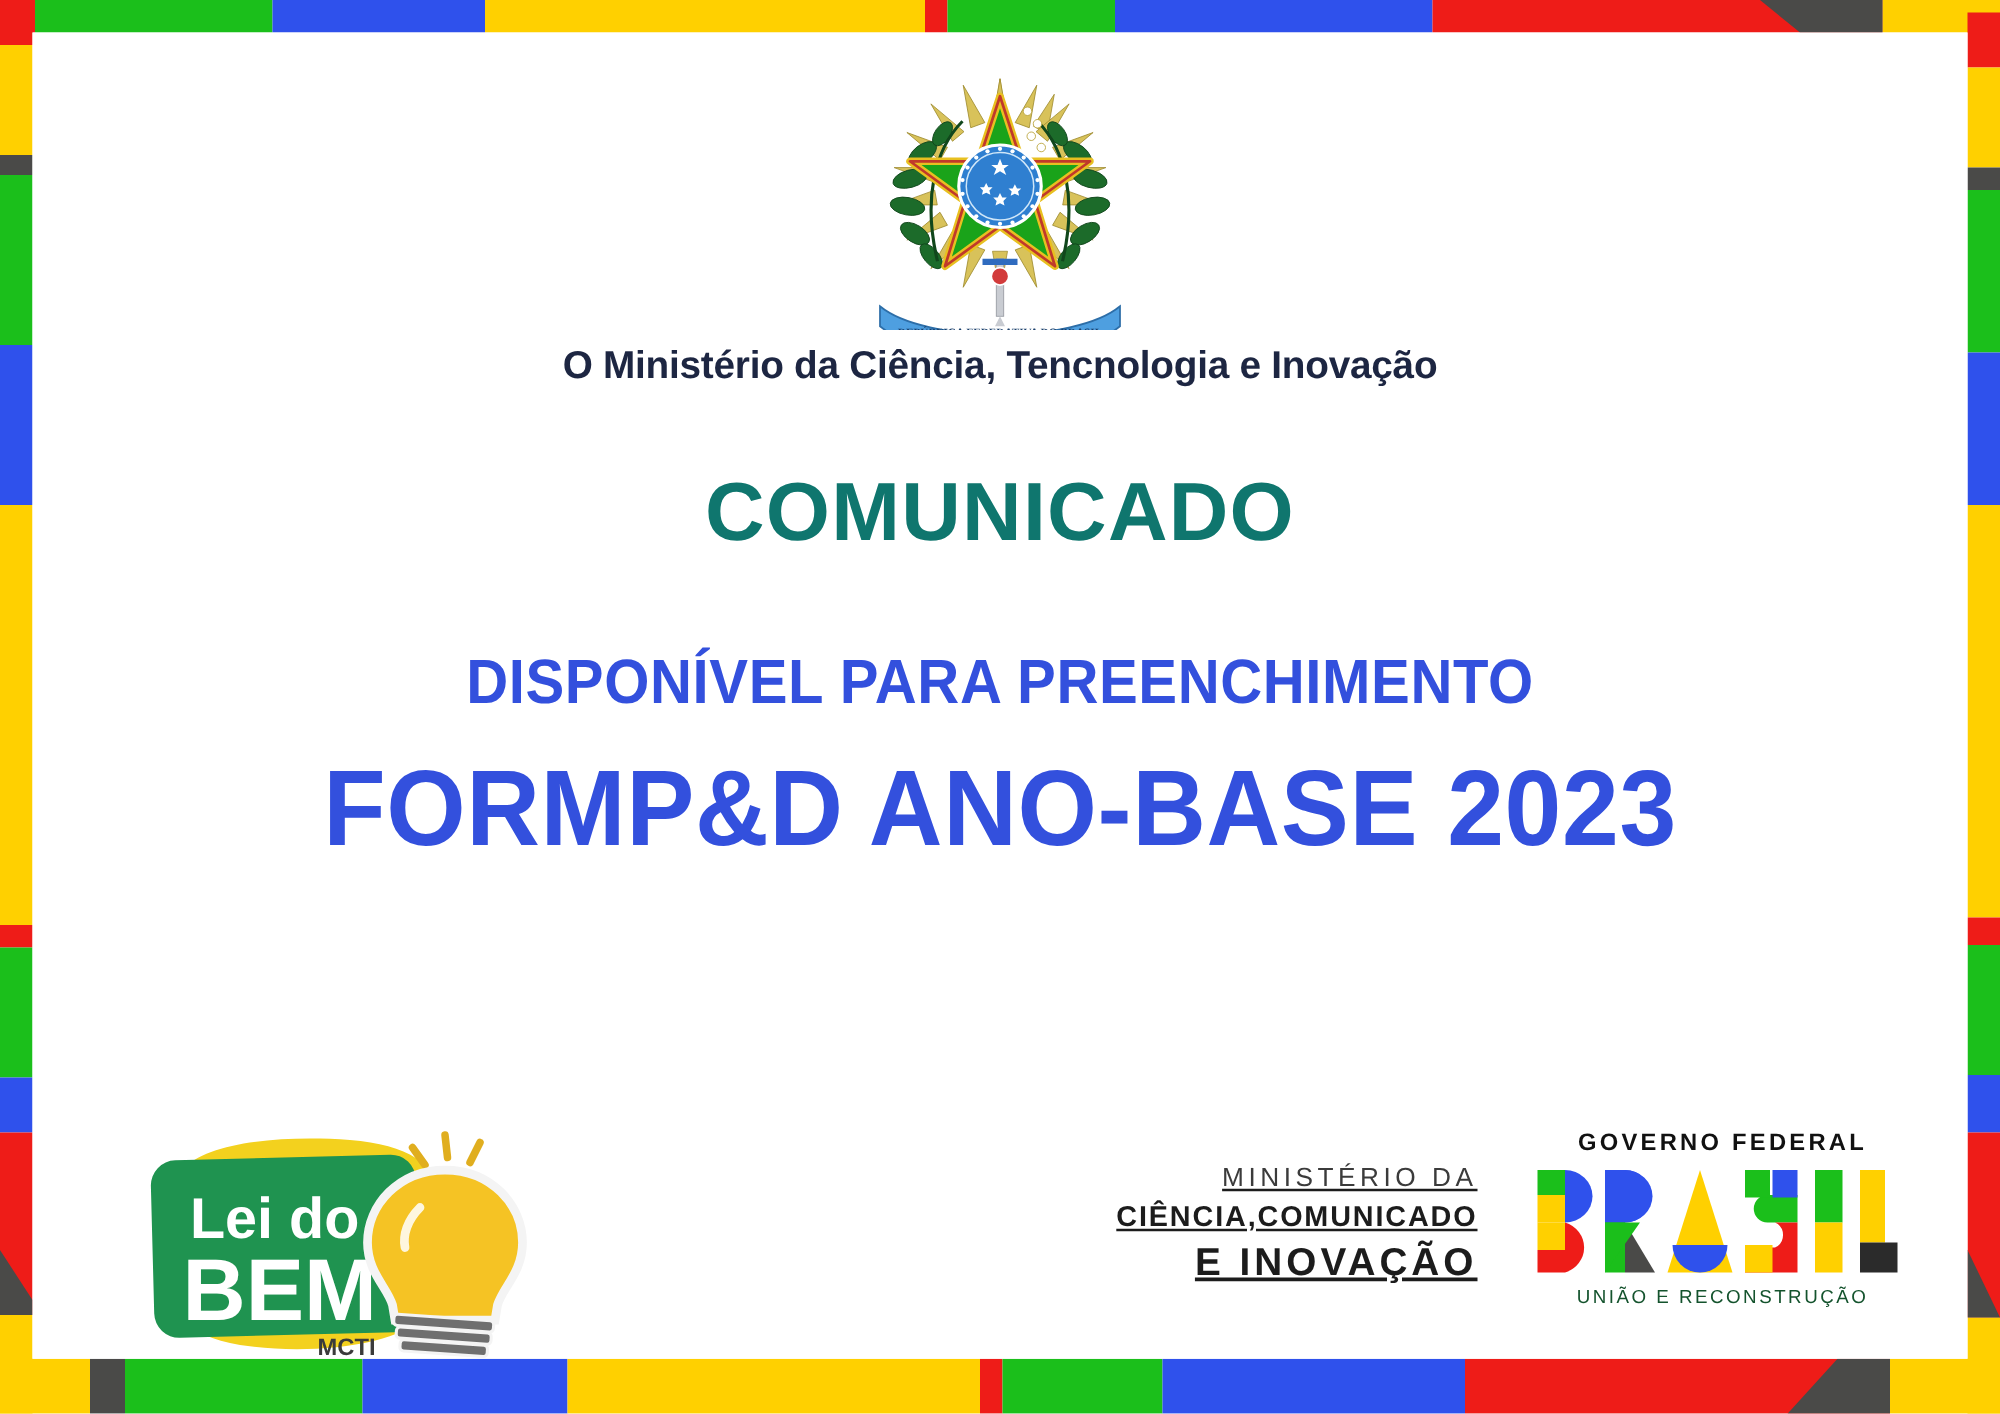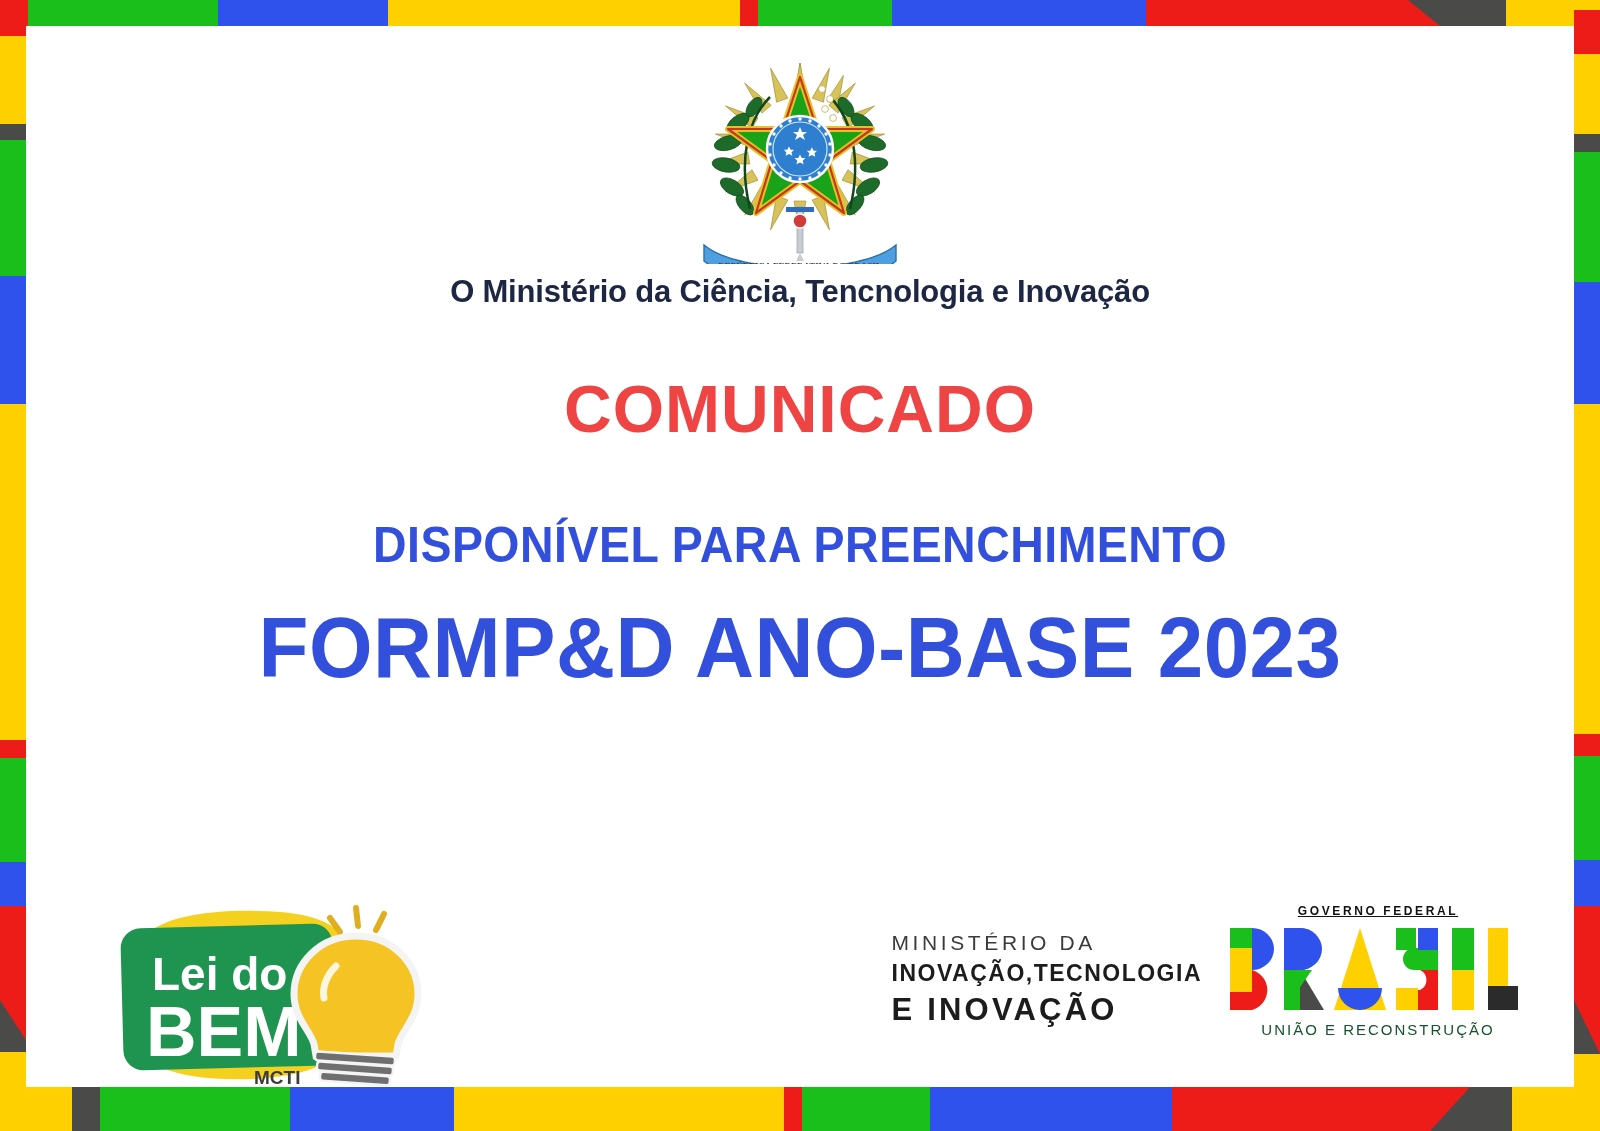--- a/index.html
+++ b/index.html
@@ -47,21 +47,21 @@
   .center-text{ text-align:center; width:100%; }
 
   #ministerio-line{
     position:absolute; left:0; right:0; top:248px;
     font-size:31px; font-weight:bold; color:#1d2642;
     letter-spacing:-0.2px;
   }
 
   #comunicado{
     position:absolute; left:0; right:0; top:345px;
-    font-size:66px; font-weight:bold; color:#ef4444;
+    font-size:66px; font-weight:bold; color:#0f766e;
     letter-spacing:1px;
   }
 
   #disponivel{
     position:absolute; left:0; right:0; top:490px;
     font-size:50px; font-weight:bold; color:#3350dd;
     letter-spacing:0.5px;
     transform:scaleX(0.93); transform-origin:center top;
   }
 
@@ -73,35 +73,35 @@
   }
 
   
   #leidobem{
     position:absolute; left:78px; top:852px;
     width:320px; height:215px;
   }
 
   
   #mcti-block{
-    position:absolute; right:372px; top:905px;
-    text-align:left; color:#1c1c1c;
+    position:absolute; right:392px; top:905px;
+    text-align:right; color:#1c1c1c;text-decoration:underline;
   }
   #mcti-l1{ font-size:21px; letter-spacing:3.6px; color:#3b3b3b; font-weight:400; }
   #mcti-l2{ font-size:23px; letter-spacing:1.5px; font-weight:bold; margin-top:5px; }
   #mcti-l3{ font-size:31px; letter-spacing:3.2px; font-weight:bold; margin-top:5px; }
 
   
   #gov-block{
     position:absolute; right:46px; top:878px;
     width:300px; text-align:center;
   }
   #gov-title{
-    font-size:12px; font-weight:bold; letter-spacing:2.6px;
-    color:#111; margin-bottom:8px;text-decoration:underline;
+    font-size:19px; font-weight:bold; letter-spacing:2.6px;
+    color:#111; margin-bottom:8px;
   }
   #gov-brasil{ width:292px; height:86px; display:block; }
   #gov-sub{
     font-size:15px; letter-spacing:2.0px; color:#14532d;
     margin-top:9px; font-weight:400;
   }
 </style>
 </head>
 <body>
 
@@ -306,21 +306,21 @@
         <g fill="#6f6f6f" stroke="#f4f4f4" stroke-width="2.5">
           <rect x="211" y="176" width="80" height="9" rx="3" transform="rotate(4 251 180)"></rect>
           <rect x="213" y="186" width="76" height="9" rx="3" transform="rotate(4 251 190)"></rect>
           <rect x="216" y="196" width="70" height="9" rx="3" transform="rotate(4 251 200)"></rect>
         </g>
       </g>
     </svg>
 
     <div id="mcti-block">
       <div id="mcti-l1">MINISTÉRIO DA</div>
-      <div id="mcti-l2">INOVAÇÃO,TECNOLOGIA</div>
+      <div id="mcti-l2">CIÊNCIA,COMUNICADO</div>
       <div id="mcti-l3">E INOVAÇÃO</div>
     </div>
 
     <div id="gov-block">
       <div id="gov-title">GOVERNO FEDERAL</div>
 
       <svg id="gov-brasil" viewBox="0 0 292 86">
 
         <rect x="2" y="2" width="22" height="20" fill="#1bbf1b"></rect>
         <rect x="2" y="22" width="22" height="22" fill="#ffd000"></rect>

